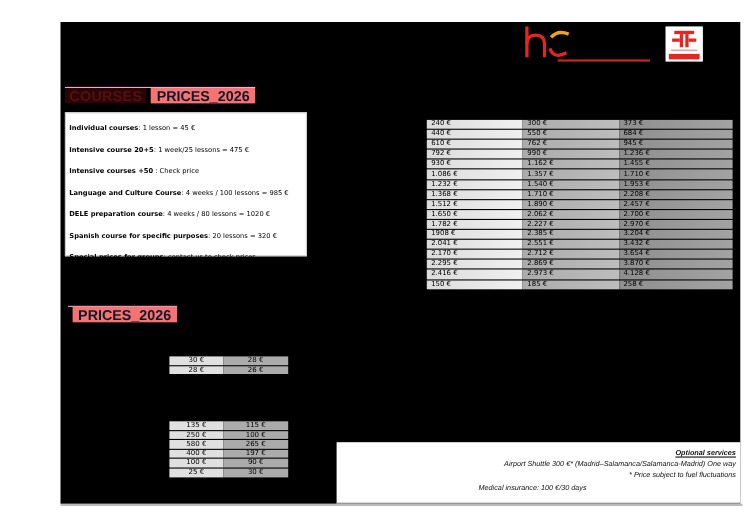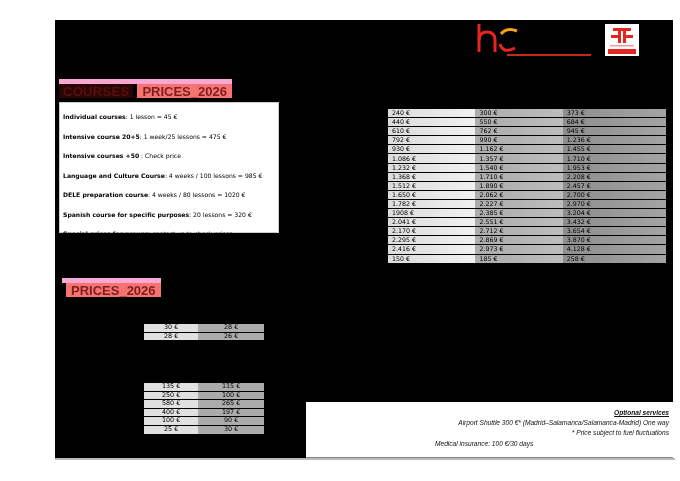--- a/index.html
+++ b/index.html
@@ -7,42 +7,42 @@
          font-family:"Liberation Sans", sans-serif; }
   .page { position:absolute; left:55px; top:20px; width:618px; height:438px; background:#000; }
   .shadow { position:absolute; left:55px; top:458px; width:620px; height:2px; background:#bbb; }
 
   
   .hc-logo { position:absolute; left:475px; top:22px; width:120px; height:36px; }
   .ic-logo { position:absolute; left:605px; top:24px; width:34px; height:32px; background:#fff; }
 
   
   .sec-head { position:absolute; height:14px; display:flex; align-items:stretch;
-              border-top:5px solid #f9a8d4; font-weight:bold; font-size:13px; }
+              border-top:1px solid #f9a8d4; font-weight:bold; font-size:13px; }
   .sec-head .dark { background:#2a0505; color:#5a0e0e; padding:0 4px; letter-spacing:0.3px;
                     display:flex; align-items:center; }
-  .sec-head .pink { background:#f57472; color:#7f1d1d; padding:0 5px; margin-left:4px;
+  .sec-head .pink { background:#f57472; color:#0f172a; padding:0 5px; margin-left:4px;
                     display:flex; align-items:center; }
 
   
   .courses-box { position:absolute; left:59px; top:102px; width:220px; height:131px; background:#fff;
                  border:1px solid #ccc; box-sizing:border-box; padding:6px 3px; font-family:"DejaVu Sans", sans-serif; }
   .course-line { font-size:6.1px; color:#000; height:19.5px; line-height:15px; white-space:nowrap; }
   .course-line b { font-weight:bold; }
 
   
   .ptable { position:absolute; left:388px; top:108px; width:278px; border-collapse:separate; border-spacing:0 1.4px; }
   .ptable td { height:8.1px; font-size:6.3px; line-height:8px; padding:0 0 0 4px; color:#000;
                font-family:"DejaVu Sans", sans-serif; }
   .c1 { width:84px; background:linear-gradient(to right,#dcdcdc,#f0f0f0); }
   .c2 { width:84px; background:linear-gradient(to right,#ababab,#bdbdbd); }
   .c3 { width:100px; background:linear-gradient(to right,#8e8e8e,#a3a3a3); }
 
   
-  .atable { position:absolute; left:144px; width:120px; border-collapse:separate; border-spacing:0 1.3px; }
+  .atable { position:absolute; left:154px; width:108px; border-collapse:separate; border-spacing:0 1.3px; }
   .atable td { height:7.6px; font-size:6.4px; line-height:7.6px; text-align:center; color:#000; padding:0;
                font-family:"DejaVu Sans", sans-serif; }
   .atable .a1 { width:56px; background:#e0e0e0; }
   .atable .a2 { width:68px; background:#ababab; }
 
   
   .opt-box { position:absolute; left:306px; top:402px; width:367px; height:56px; background:#fff; box-sizing:border-box;
              border-bottom:1px solid #888; font-style:italic; font-size:6.6px; color:#111; }
   .opt-title { position:absolute; right:4px; top:7px; font-weight:bold; text-decoration:underline; }
   .opt-shuttle { position:absolute; right:4px; top:17px; }

